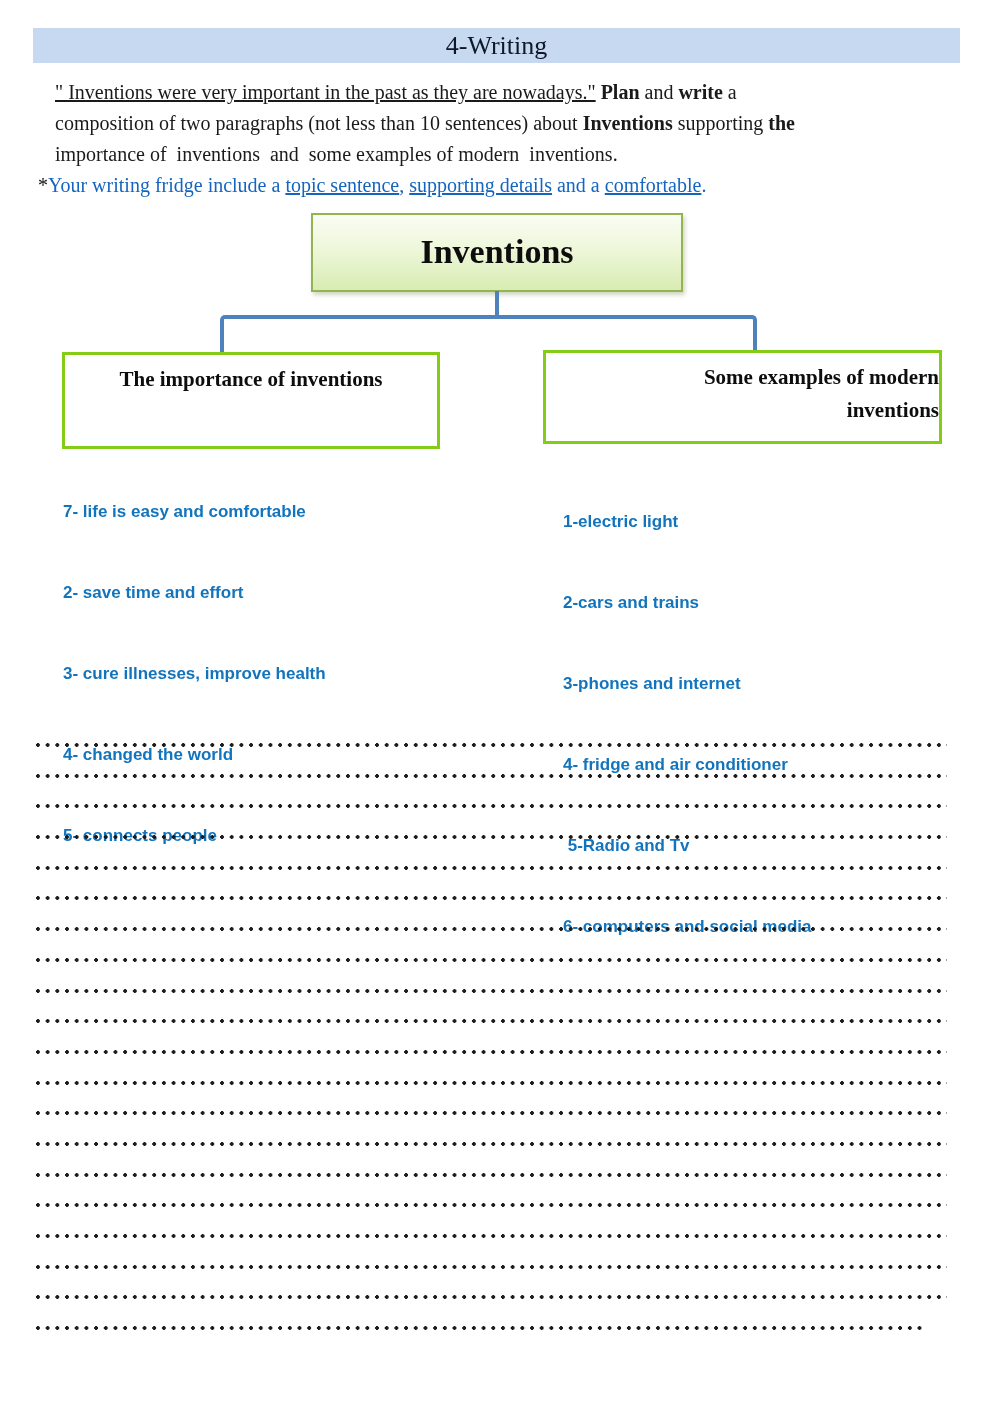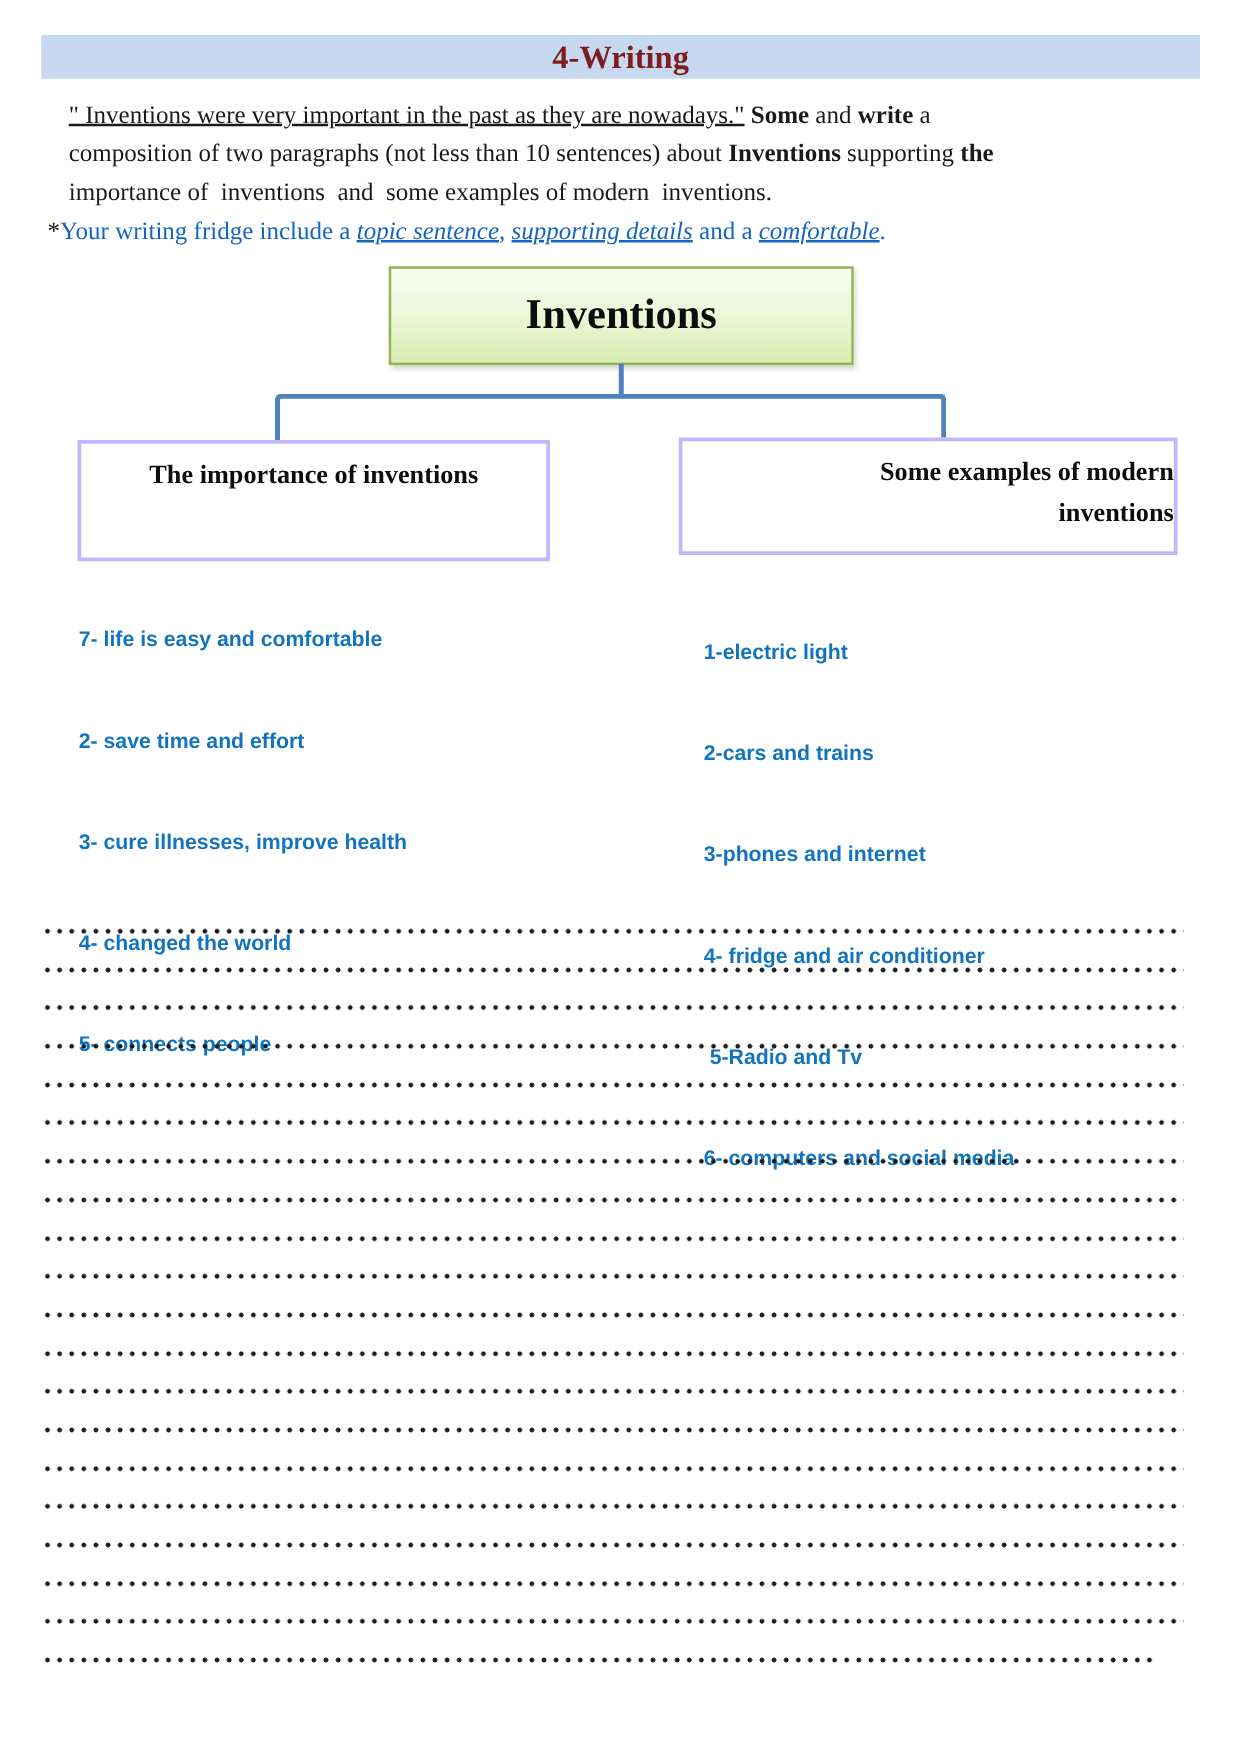--- a/index.html
+++ b/index.html
@@ -2,46 +2,46 @@
 <html><head>
 <meta charset="utf-8">
 <style>
   html,body { margin:0; padding:0; background:#ffffff; }
   .page {
     position:relative; width:992px; height:1403px; background:#ffffff;
     font-family:"Liberation Serif", serif; color:#111; overflow:hidden;
   }
   
   .header-bar { position:absolute; left:33px; top:28px; width:927px; height:35px; background:#c6d9f1; text-align:center; }
-  .header-title { display:inline-block; font-weight:bold; font-size:26px; line-height:35px; color:#7f1d1d; }
+  .header-title { display:inline-block; font-weight:normal; font-size:26px; line-height:35px; color:#0f172a; }
   
   .intro { position:absolute; left:55px; top:77px; width:900px; font-size:20px; line-height:31px; color:#1a1a1a; }
   .iline { white-space:pre-wrap; }
   .iline .b { font-weight:bold; }
   .iline .u { text-decoration:underline; }
   .iline.note { margin-left:-17px; color:#1565c0; }
   .iline.note .star { color:#111; }
-  .iline.note .u { text-decoration:underline;font-style:italic; }
+  .iline.note .u { text-decoration:underline; }
   
   .root-box {
     position:absolute; left:311px; top:213px; width:368px; height:75px;
     background:linear-gradient(to bottom, #f9fdf3 0%, #eef7da 45%, #d8ecb2 100%);
     border:2px solid #94b352; box-shadow:2px 3px 4px rgba(120,140,90,0.35);
     text-align:center;
   }
   .root-label { font-size:34px; font-weight:bold; line-height:74px; color:#0d0d0d; }
   
   .connector-stem { position:absolute; left:495px; top:291px; width:4px; height:26px; background:#4f81bd; }
   .connector-bracket {
     position:absolute; left:220px; top:315px; width:529px; height:37px;
     border-top:4px solid #4f81bd; border-left:4px solid #4f81bd; border-right:4px solid #4f81bd;
     border-radius:5px 5px 0 0;
   }
   
-  .topic-box { position:absolute; background:#fff; border:3px solid #c4b5fd; text-align:center; font-weight:bold; color:#0d0d0d; }
+  .topic-box { position:absolute; background:#fff; border:3px solid #84cc16; text-align:center; font-weight:bold; color:#0d0d0d; }
   .topic-box.left  { left:62px;  top:352px; width:372px; height:79px; font-size:21px; padding-top:12px; box-sizing:content-box; }
   .topic-box.right { left:543px; top:350px; width:393px; height:80px; font-size:21px; line-height:33px; padding-top:8px;text-align:right; }
   
   .list { position:absolute; font-family:"Liberation Sans", sans-serif; font-weight:bold; font-size:17px; color:#1274bd; white-space:pre; }
   .list.left  { left:63px;  top:451px; }
   .list.right { left:563px; top:461px; }
   .list-item { height:41px; line-height:41px; }
   
   .writing-area { position:absolute; left:35px; top:742px; width:912px; }
   .wline {
@@ -54,21 +54,21 @@
 </head>
 <body>
 
 <div class="page">
 
   <div class="header-bar">
     <span class="header-title">4-Writing</span>
   </div>
 
   <div class="intro">
-    <div class="iline"><span class="u">" Inventions were very important in the past as they are nowadays."</span><span> </span><span class="b">Some</span><span> and </span><span class="b">write</span><span> a</span></div>
+    <div class="iline"><span class="u">" Inventions were very important in the past as they are nowadays."</span><span> </span><span class="b">Plan</span><span> and </span><span class="b">write</span><span> a</span></div>
     <div class="iline"><span>composition of two paragraphs (not less than 10 sentences) about </span><span class="b">Inventions</span><span> supporting </span><span class="b">the</span></div>
     <div class="iline b">importance of  inventions  and  some examples of modern  inventions.</div>
     <div class="iline note"><span class="star">*</span><span>Your writing fridge include a </span><span class="u">topic sentence</span><span>, </span><span class="u">supporting details</span><span> and a </span><span class="u">comfortable</span><span>.</span></div>
   </div>
 
   <div class="root-box">
     <div class="root-label">Inventions</div>
   </div>
 
   <div class="connector-stem"></div>

